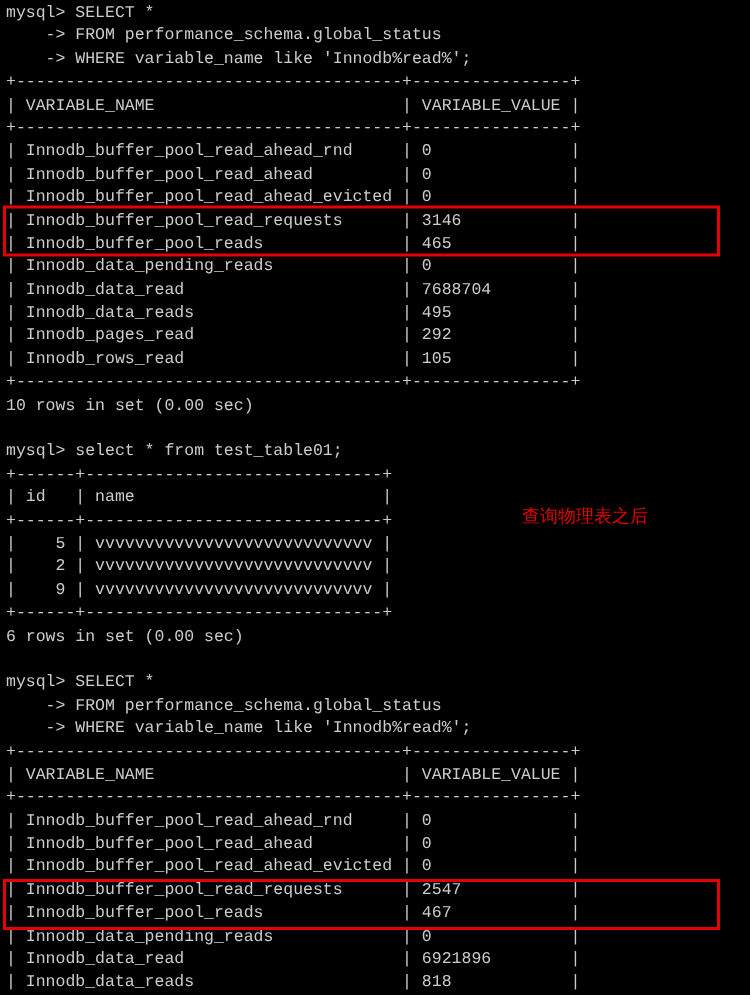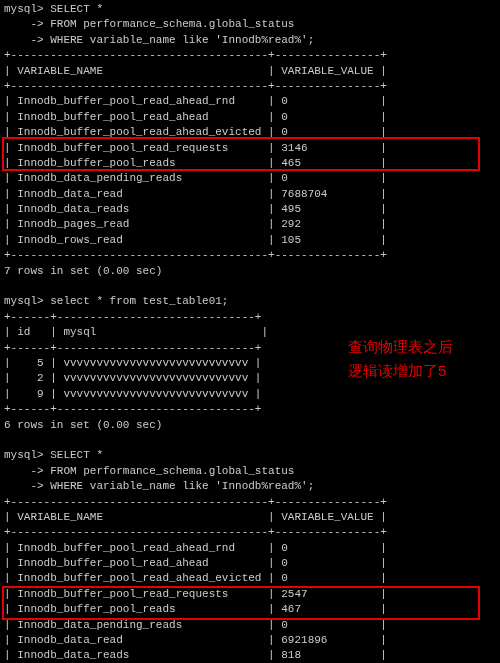--- a/index.html
+++ b/index.html
@@ -25,22 +25,22 @@
     }
     .highlight-box {
       position: absolute;
       border: 2px solid #e60000;
       background: transparent;
       pointer-events: none;
     }
     .annotation {
       position: absolute;
       color: #e60000;
-      font-family: Liberation Sans, sans-serif;
-      font-size: 15px;
+      font-family: Liberation Serif, serif;
+      font-size: 12px;
       line-height: 1.6;
       pointer-events: none;
     }
     .ann-line {
       display: block;
     }
   </style>
 </head>
 <body>
 
@@ -54,25 +54,25 @@
 <div class="line">| Innodb_buffer_pool_read_ahead         | 0              |</div>
 <div class="line">| Innodb_buffer_pool_read_ahead_evicted | 0              |</div>
 <div class="line">| Innodb_buffer_pool_read_requests      | 3146           |</div>
 <div class="line">| Innodb_buffer_pool_reads              | 465            |</div>
 <div class="line">| Innodb_data_pending_reads             | 0              |</div>
 <div class="line">| Innodb_data_read                      | 7688704        |</div>
 <div class="line">| Innodb_data_reads                     | 495            |</div>
 <div class="line">| Innodb_pages_read                     | 292            |</div>
 <div class="line">| Innodb_rows_read                      | 105            |</div>
 <div class="line">+---------------------------------------+----------------+</div>
-<div class="line">7 rows in set (0.00 sec)</div>
+<div class="line">10 rows in set (0.00 sec)</div>
 <div class="line"> </div>
 <div class="line">mysql&gt; select * from test_table01;</div>
 <div class="line">+------+------------------------------+</div>
-<div class="line">| id   | mysql                         |</div>
+<div class="line">| id   | name                         |</div>
 <div class="line">+------+------------------------------+</div>
 <div class="line">|    5 | vvvvvvvvvvvvvvvvvvvvvvvvvvvv |</div>
 <div class="line">|    2 | vvvvvvvvvvvvvvvvvvvvvvvvvvvv |</div>
 <div class="line">|    9 | vvvvvvvvvvvvvvvvvvvvvvvvvvvv |</div>
 <div class="line">+------+------------------------------+</div>
 <div class="line">6 rows in set (0.00 sec)</div>
 <div class="line"> </div>
 <div class="line">mysql&gt; SELECT *</div>
 <div class="line">    -&gt; FROM performance_schema.global_status</div>
 <div class="line">    -&gt; WHERE variable_name like 'Innodb%read%';</div>
@@ -86,14 +86,13 @@
 <div class="line">| Innodb_buffer_pool_reads              | 467            |</div>
 <div class="line">| Innodb_data_pending_reads             | 0              |</div>
 <div class="line">| Innodb_data_read                      | 6921896        |</div>
 <div class="line">| Innodb_data_reads                     | 818            |</div>
 
 <div class="highlight-box" style="left:2px; top:137px; width:478px; height:34px;"></div>
 <div class="highlight-box" style="left:2px; top:586px; width:478px; height:34px;"></div>
 
 <div class="annotation" style="left:348px; top:335px;">
   <span class="ann-line">查询物理表之后</span>
-  <span class="ann-line">逻辑读增加了5</span>
 </div>
 
 </body></html>

